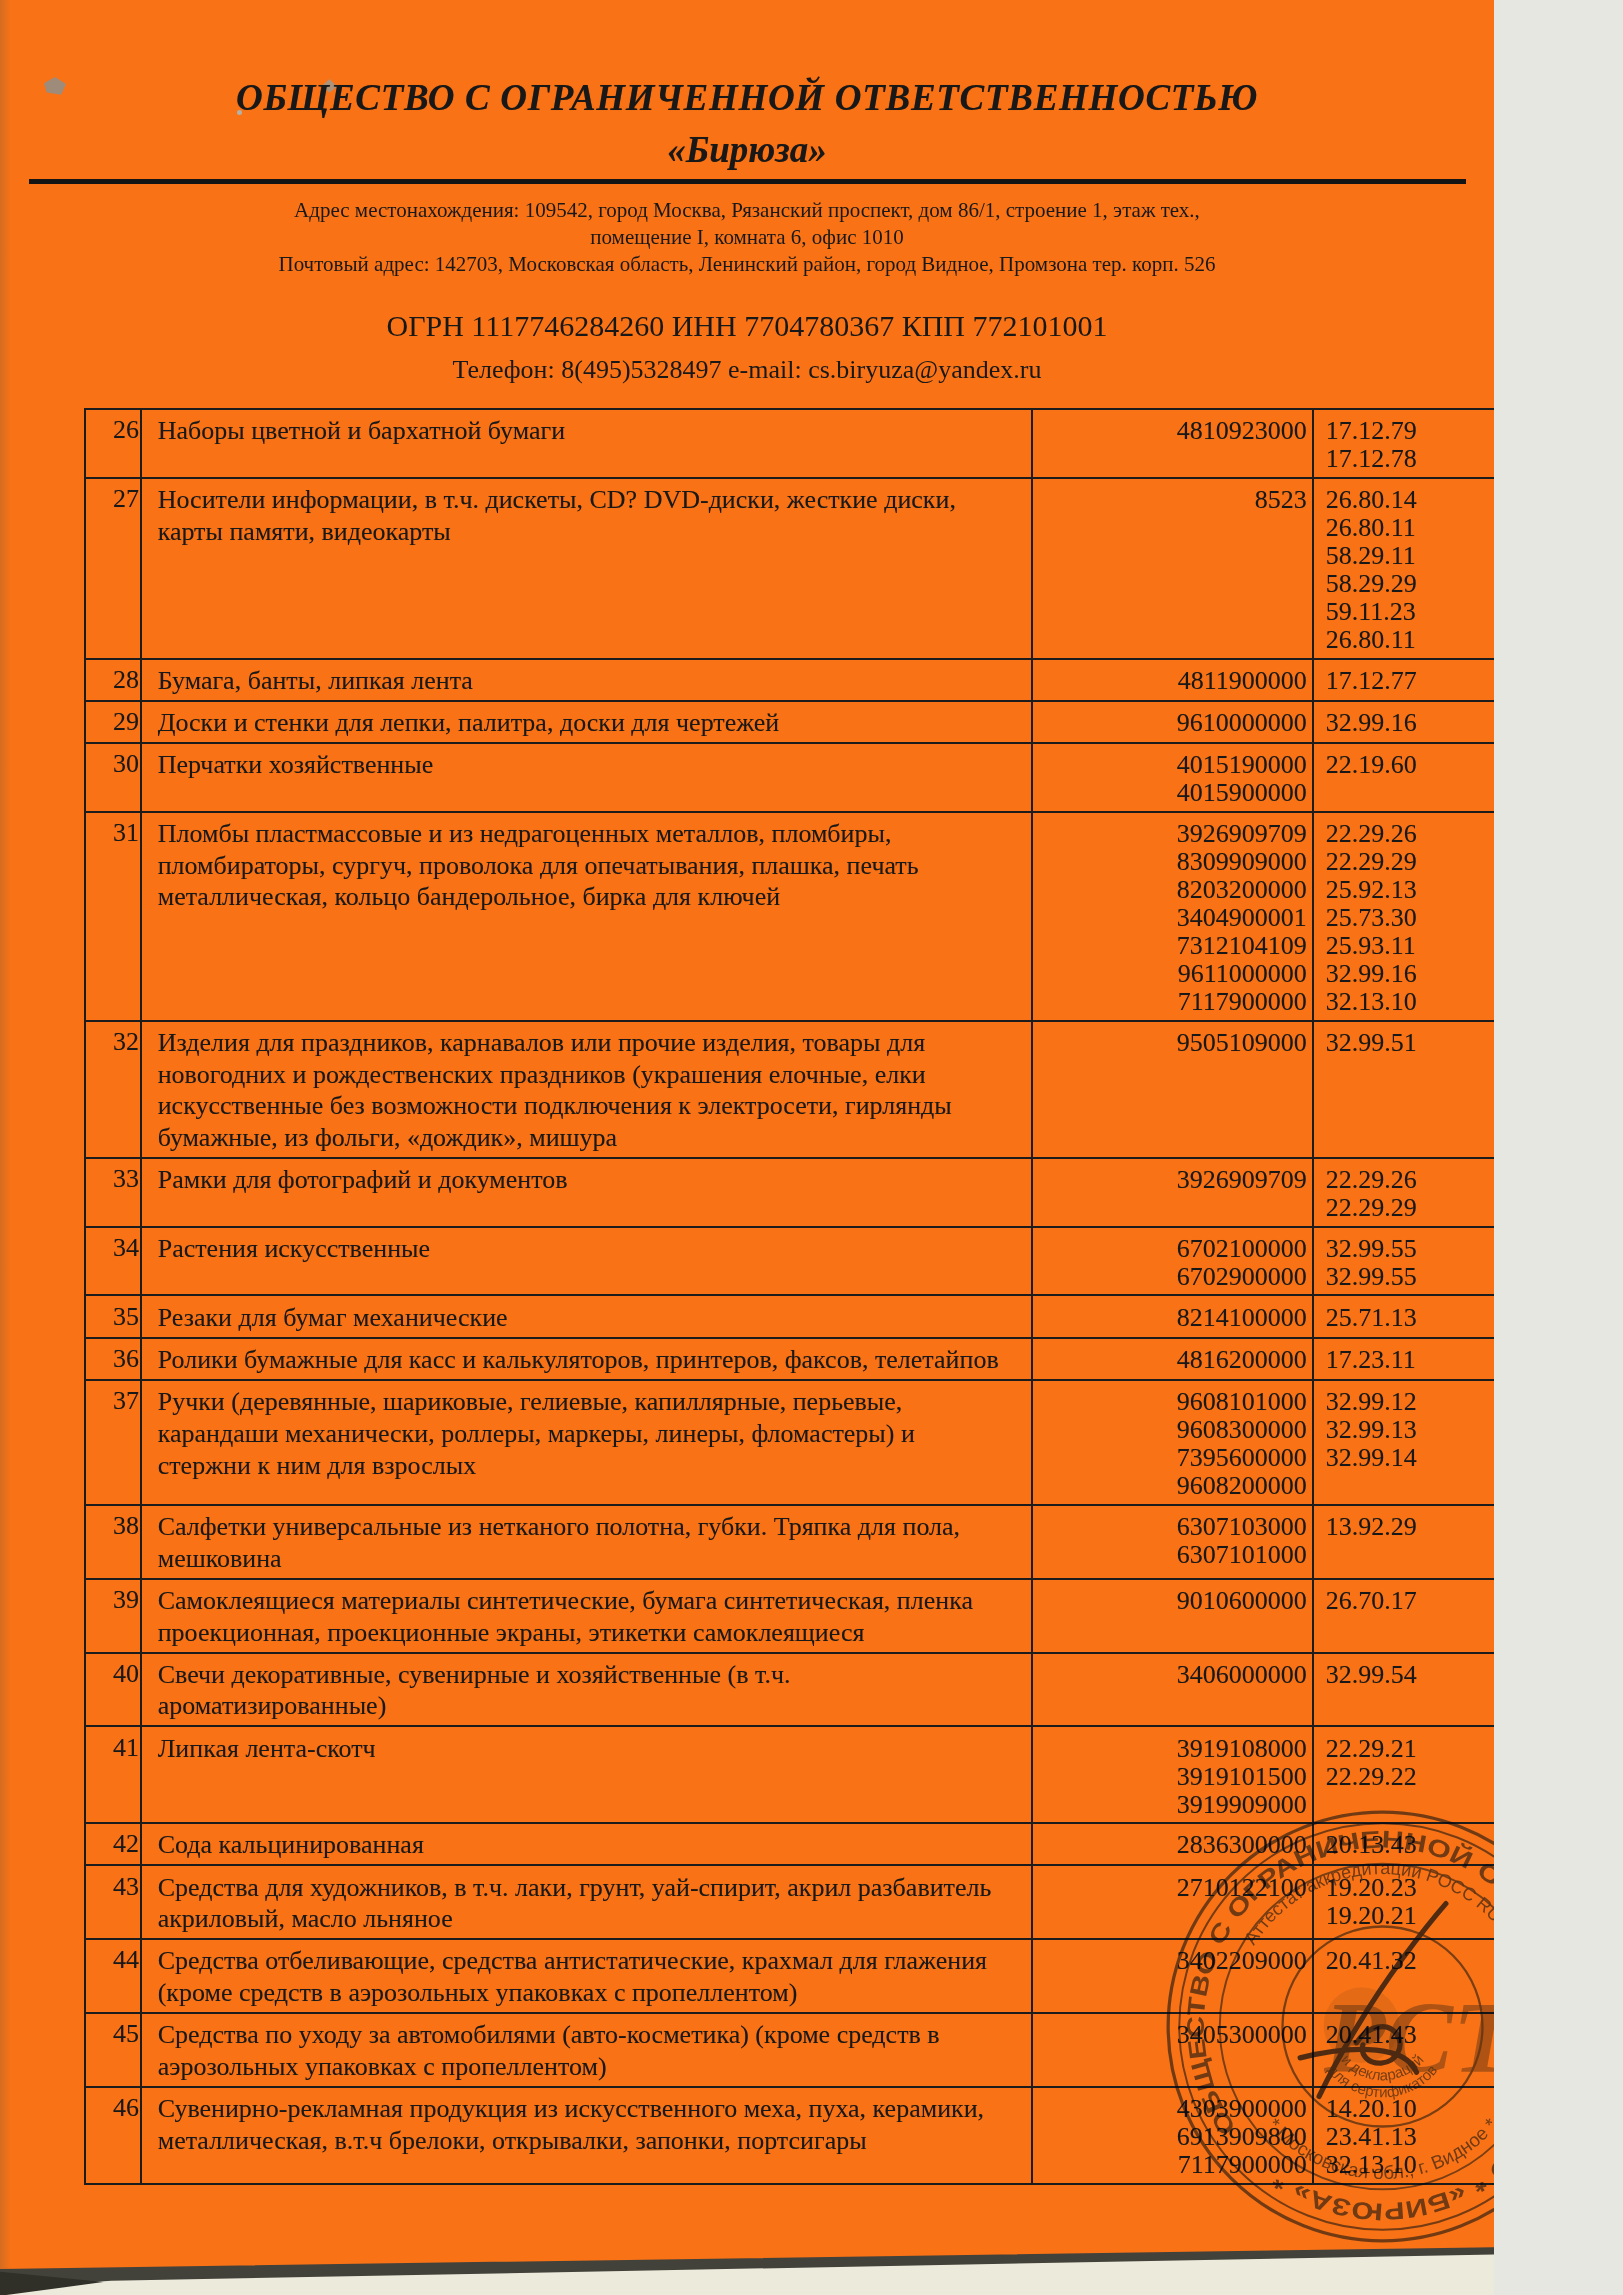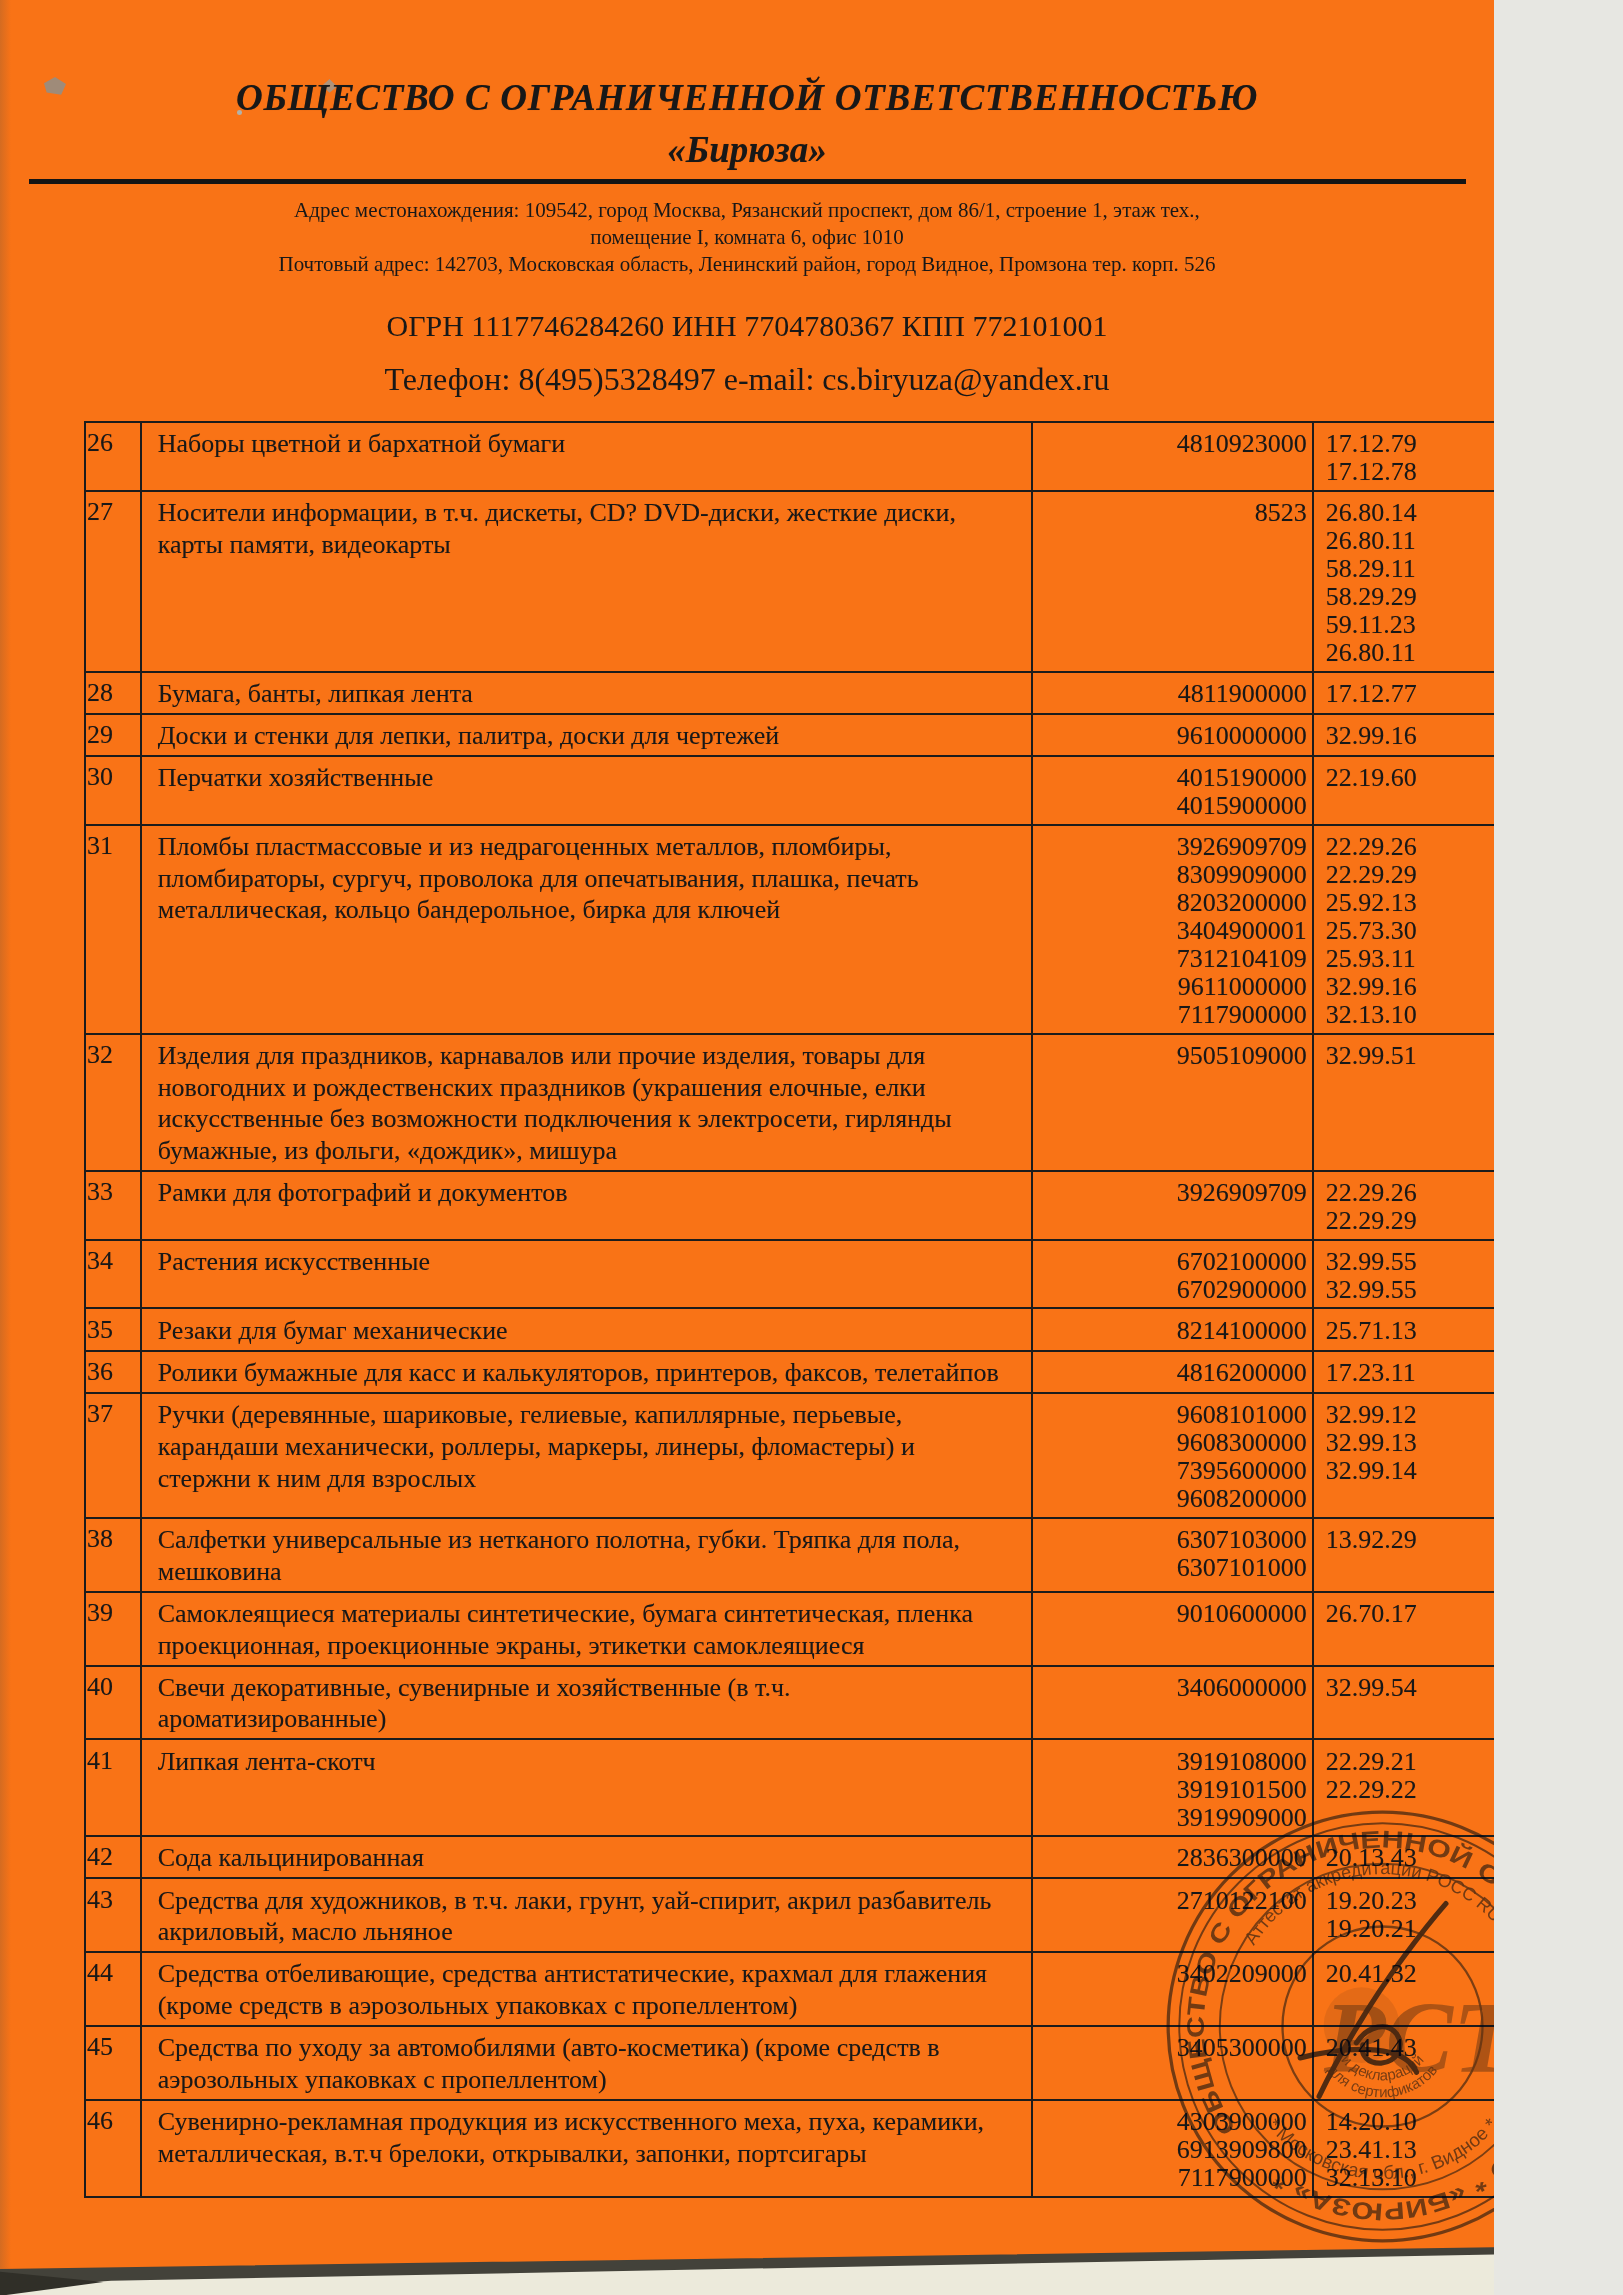--- a/index.html
+++ b/index.html
@@ -13,28 +13,28 @@
   }
   
   .letterhead{position:relative;text-align:center;}
   .company-type{margin-top:76px;font-size:37px;font-weight:bold;font-style:italic;letter-spacing:0.7px;
     text-shadow:0 0 0.7px rgba(0,0,0,.35);}
   .company-name{margin-top:9.2px;font-size:37px;font-weight:bold;font-style:italic;
     text-shadow:0 0 0.7px rgba(0,0,0,.35);}
   .header-rule{width:1437px;height:4.6px;background:#141414;margin:7.9px auto 13px auto;}
   .addr{font-size:21px;line-height:1.3;}
   .reg-line{margin-top:30px;font-size:30px;}
-  .phone-line{margin-top:18px;font-size:32px;}
+  .phone-line{margin-top:12px;font-size:26px;}
   
   table.goods{border-collapse:collapse;table-layout:fixed;margin:23.6px 0 0 84px;width:1529px;}
   table.goods td{
     border:2px solid #1c1c1c;border-top-width:2.6px;border-bottom-width:2.6px;
     vertical-align:top;font-size:26px;text-shadow:0 0 0.7px rgba(0,0,0,.25);
   }
-  td.cell-num{text-align:left;padding-top:5.2px;}
+  td.cell-num{text-align:right;padding-top:5.2px;}
   td.cell-desc{padding:5.2px 18.3px 3.3px 15.7px;line-height:1.22;}
   td.cell-code{padding:7.2px 5.2px 3.3px 13px;text-align:right;}
   td.cell-code div{line-height:1.08;}
   td.cell-okpd{padding:7.2px 2.6px 3.3px 11.8px;}
   td.cell-okpd div{line-height:1.08;}
   td.cell-ghost{border-right-width:1.3px;border-right-color:#8d8c82;}
   
   .stamp-wrap{
     position:absolute;left:1159px;top:1803px;width:447px;height:447px;
     mix-blend-mode:multiply;opacity:.93;pointer-events:none;

